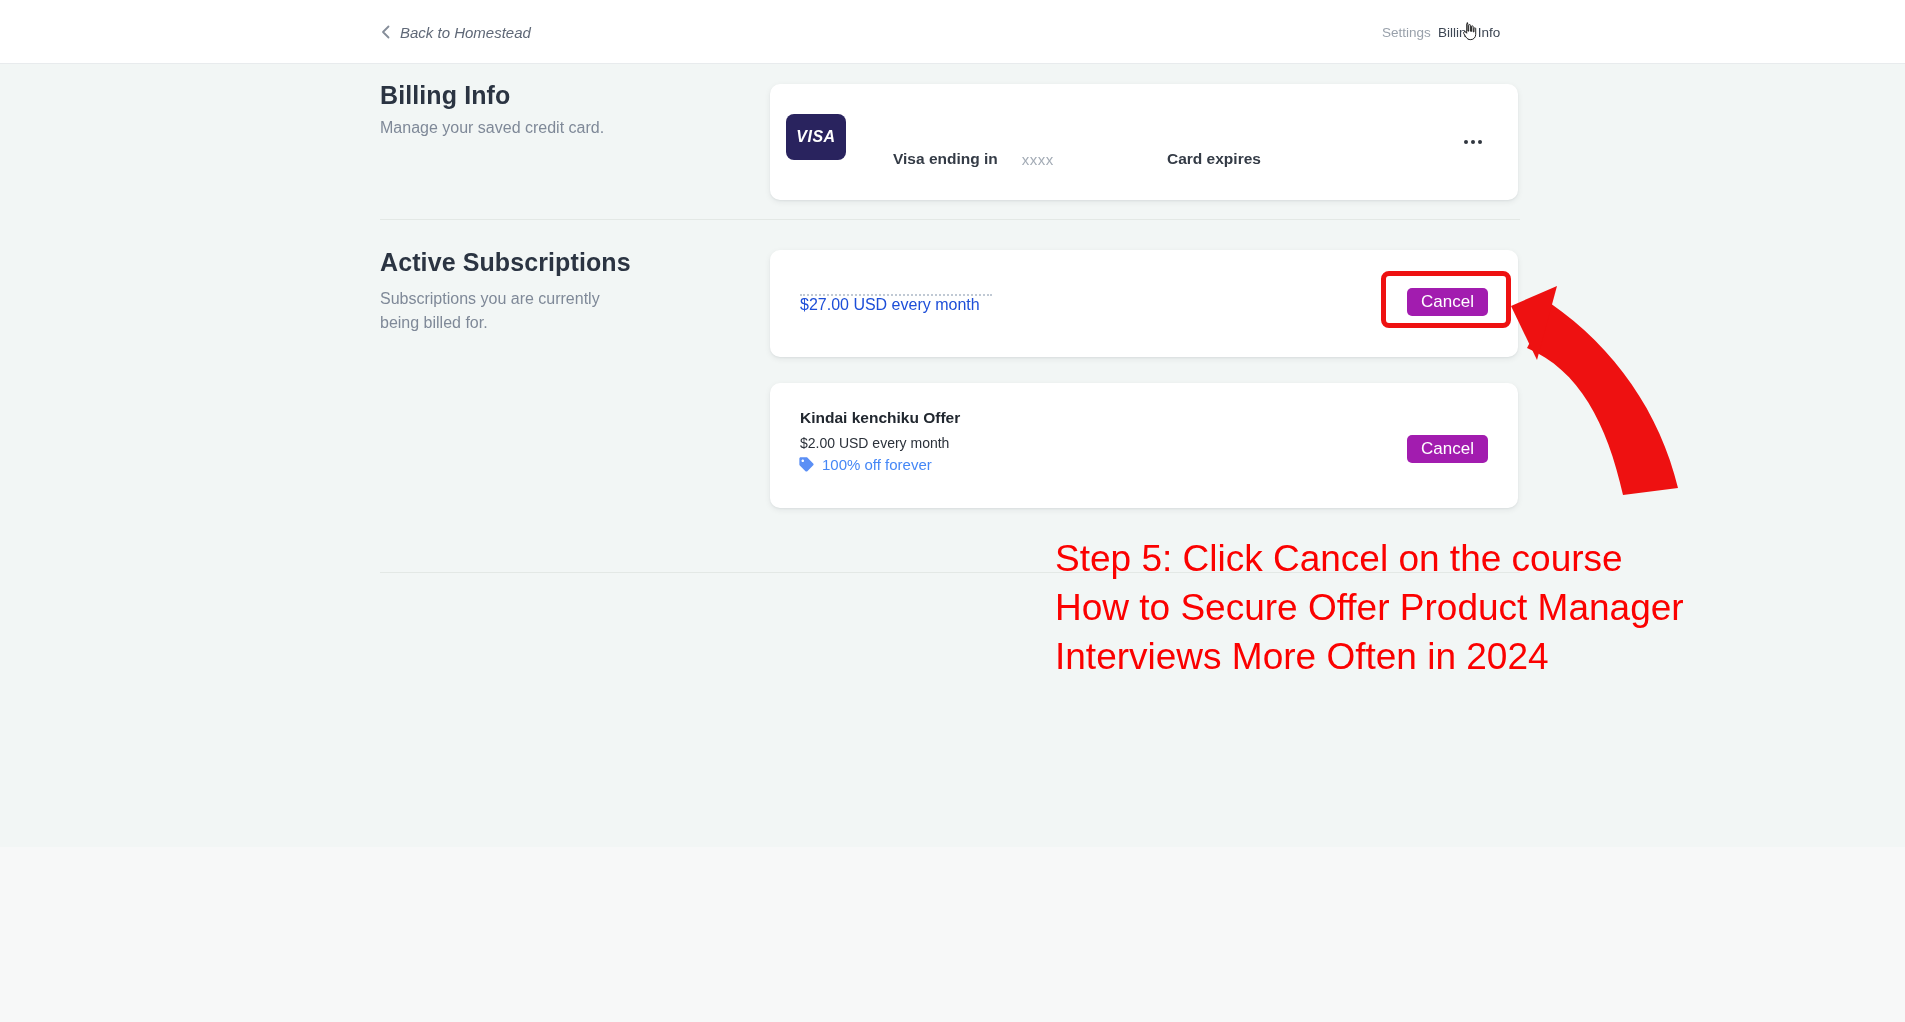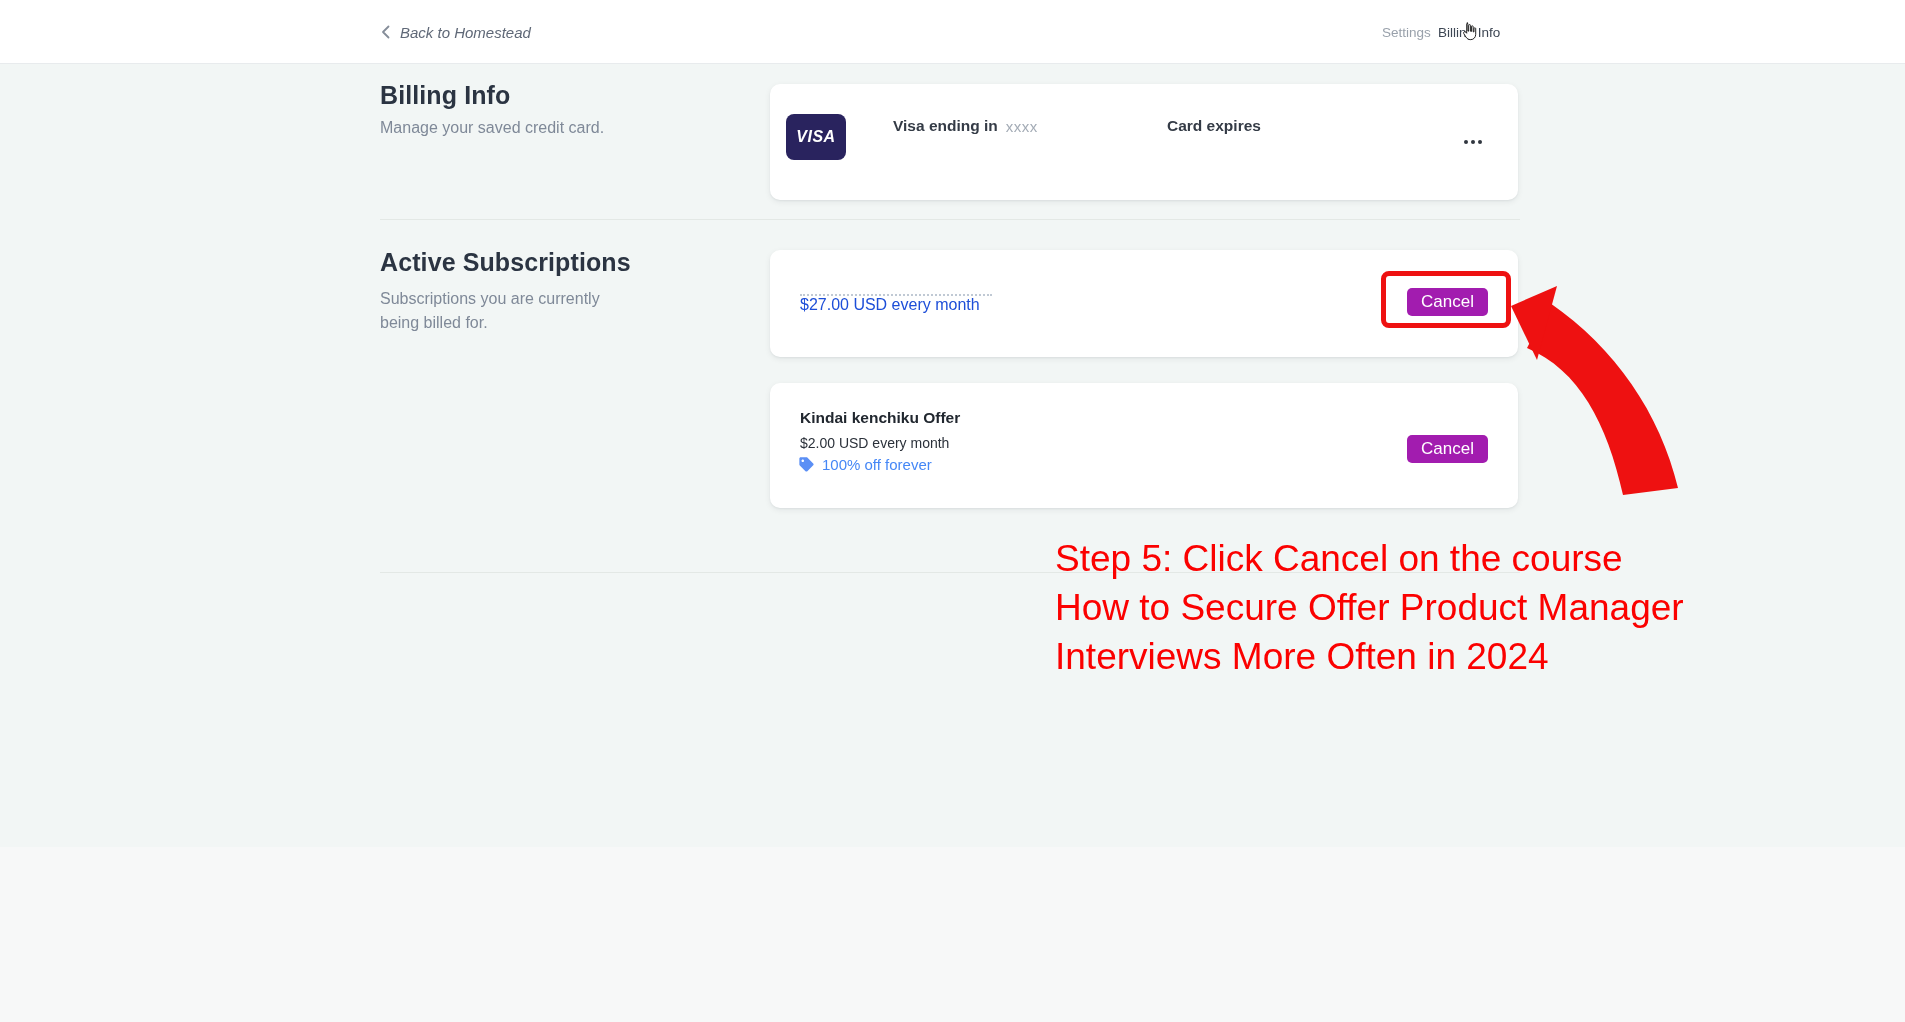--- a/index.html
+++ b/index.html
@@ -62,25 +62,25 @@
   #sub-card-1   { left:770px; top:383px; width:748px; height:125px;padding-left:32px; }
 
   
   .visa-badge {
     position:absolute; left:16px; top:30px; width:60px; height:46px;
     background:#29235e; border-radius:8px;
     display:flex; align-items:center; justify-content:center;
     color:#ffffff; font-size:16px; font-weight:bold; font-style:italic; letter-spacing:.5px;
   }
   .card-row-label {
-    position:absolute; top:0; height:84px; display:flex; align-items:center;
+    position:absolute; top:0; height:84px; display:flex; align-items:flex-end;
     font-size:15.5px; font-weight:bold; color:#343b46;
   }
   .ending-group { left:123px; }
-  .ending-masked { margin-left:8px; font-weight:normal; color:#a4acb6; letter-spacing:.5px; font-size:15px; }
+  .ending-masked { margin-left:24px; font-weight:normal; color:#a4acb6; letter-spacing:.5px; font-size:15px; }
   .expires-group { left:397px; }
   .ellipsis-btn {
     position:absolute; left:683px; top:0; height:116px; width:40px;
     display:flex; align-items:center; justify-content:center; gap:3px; cursor:pointer;
   }
   .ellipsis-btn i { width:4px; height:4px; border-radius:50%; background:#30363f; }
 
   
   .sub-title-link {
     position:absolute; left:30px; font-size:15px; font-weight:bold; color:#8194a9; cursor:pointer;

